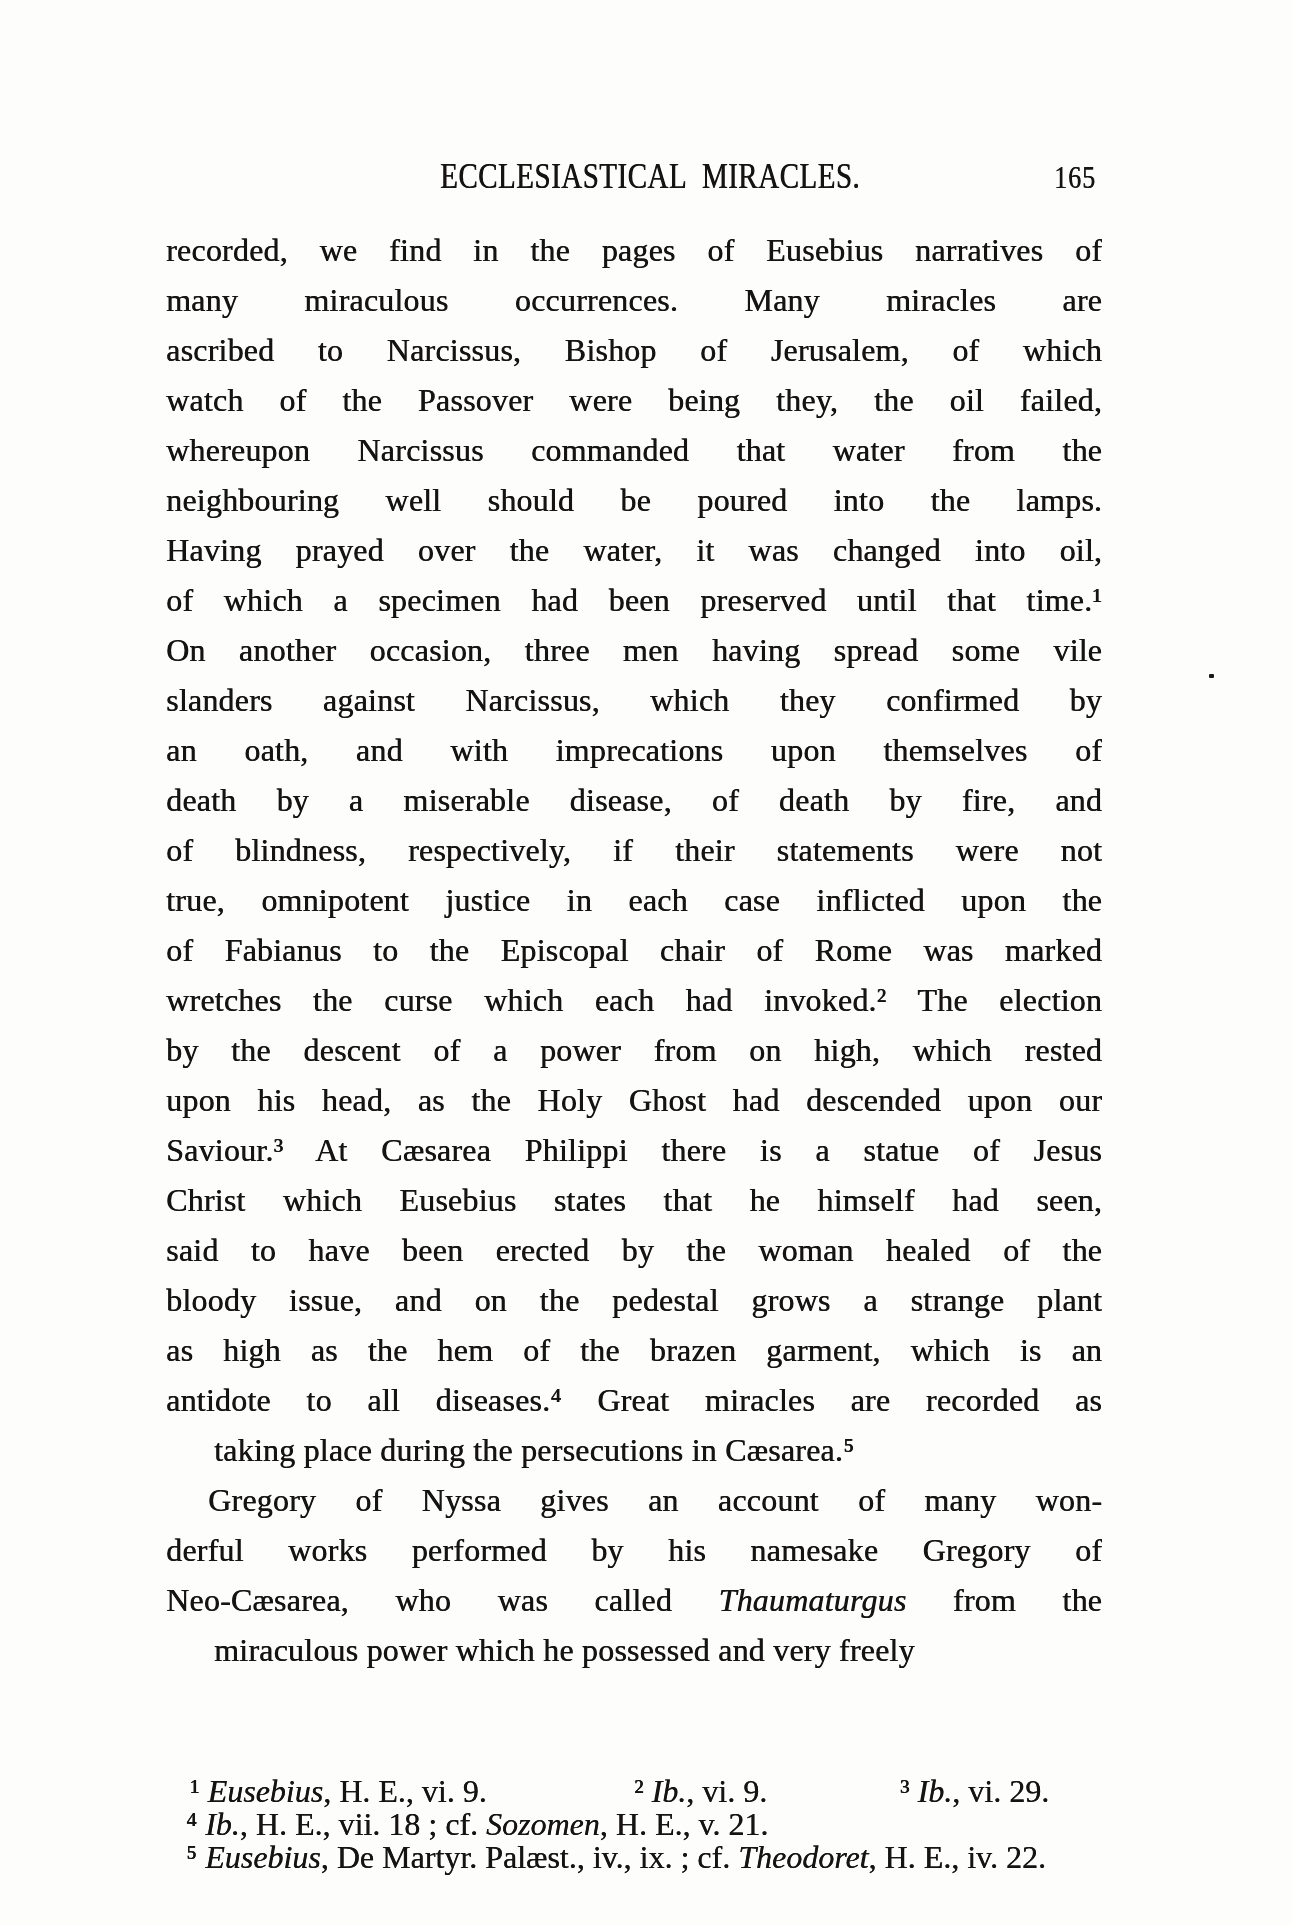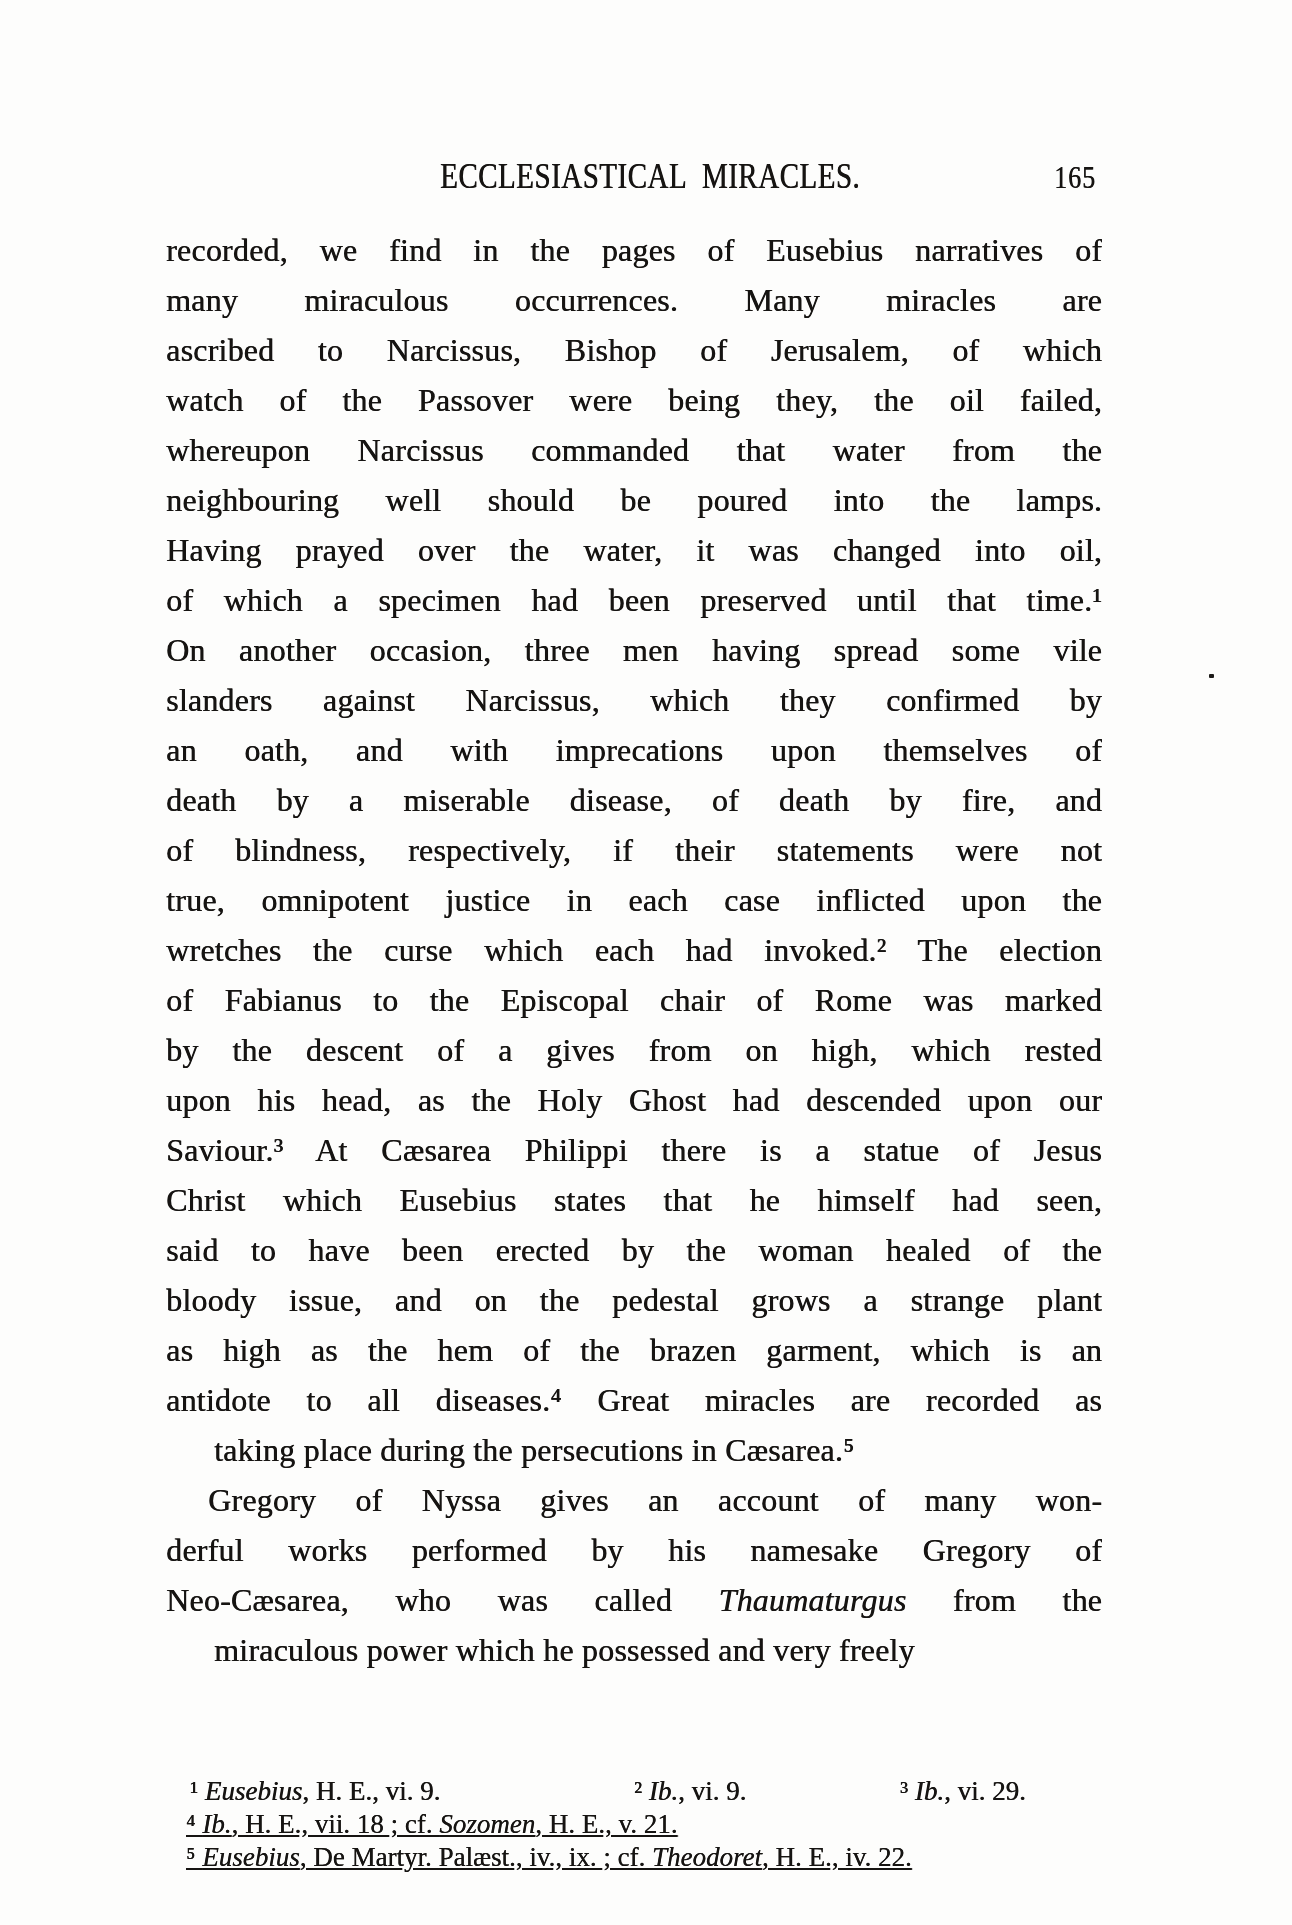--- a/index.html
+++ b/index.html
@@ -39,21 +39,21 @@
     text-align:justify;text-align-last:justify;
     overflow:hidden;
   }
   .line.end{text-align-last:left;margin-left:48px;}
   .line.indent{text-indent:42px;}
   .it{font-style:italic;}
 
   
   .footnotes{
     position:absolute;left:186px;top:1775px;width:916px;
-    font-size:27px;text-shadow:0.3px 0 0 currentColor;text-decoration:underline;
+    font-size:32px;text-shadow:0.3px 0 0 currentColor;
   }
   .fn-line{position:relative;height:33px;line-height:33px;white-space:nowrap;}
   .fn-col{position:absolute;top:0;}
   .fn-c0{left:4px;}
   .fn-c1{left:448px;}
   .fn-c2{left:714px;}
 
   
   .speck{position:absolute;left:1209px;top:674px;width:5px;height:4px;
          background:#1c1a18;border-radius:1px;}
@@ -76,23 +76,23 @@
       <div class="line"><span>whereupon Narcissus commanded that water from the</span></div>
       <div class="line"><span>neighbouring well should be poured into the lamps.</span></div>
       <div class="line"><span>Having prayed over the water, it was changed into oil,</span></div>
       <div class="line"><span>of which a specimen had been preserved until that time.¹</span></div>
       <div class="line"><span>On another occasion, three men having spread some vile</span></div>
       <div class="line"><span>slanders against Narcissus, which they confirmed by</span></div>
       <div class="line"><span>an oath, and with imprecations upon themselves of</span></div>
       <div class="line"><span>death by a miserable disease, of death by fire, and</span></div>
       <div class="line"><span>of blindness, respectively, if their statements were not</span></div>
       <div class="line"><span>true, omnipotent justice in each case inflicted upon the</span></div>
+      <div class="line"><span>of Fabianus to the Episcopal chair of Rome was marked</span></div>
       <div class="line"><span>wretches the curse which each had invoked.² The election</span></div>
-      <div class="line"><span>of Fabianus to the Episcopal chair of Rome was marked</span></div>
-      <div class="line"><span>by the descent of a gives from on high, which rested</span></div>
+      <div class="line"><span>by the descent of a power from on high, which rested</span></div>
       <div class="line"><span>upon his head, as the Holy Ghost had descended upon our</span></div>
       <div class="line"><span>Saviour.³ At Cæsarea Philippi there is a statue of Jesus</span></div>
       <div class="line"><span>Christ which Eusebius states that he himself had seen,</span></div>
       <div class="line"><span>said to have been erected by the woman healed of the</span></div>
       <div class="line"><span>bloody issue, and on the pedestal grows a strange plant</span></div>
       <div class="line"><span>as high as the hem of the brazen garment, which is an</span></div>
       <div class="line"><span>antidote to all diseases.⁴ Great miracles are recorded as</span></div>
       <div class="line end"><span>taking place during the persecutions in Cæsarea.⁵</span></div>
       <div class="line indent"><span>Gregory of Nyssa gives an account of many won-</span></div>
       <div class="line"><span>derful works performed by his namesake Gregory of</span></div>

